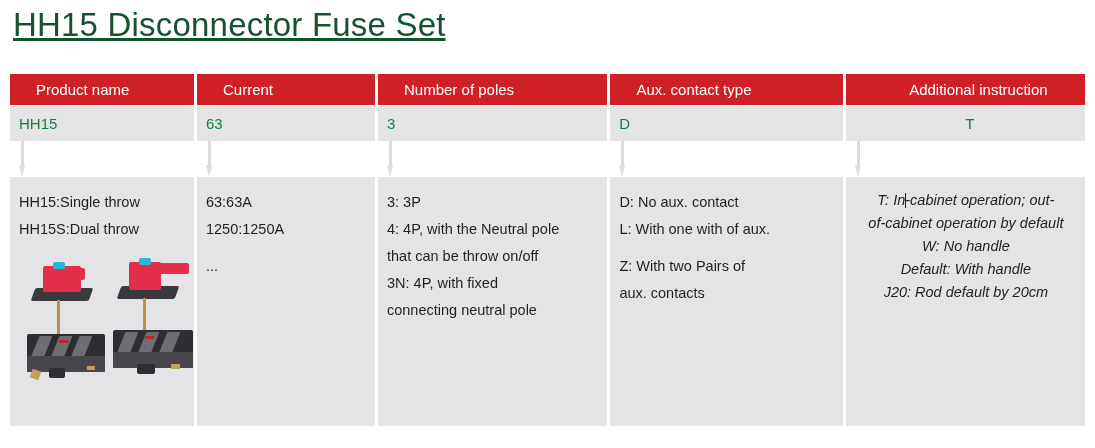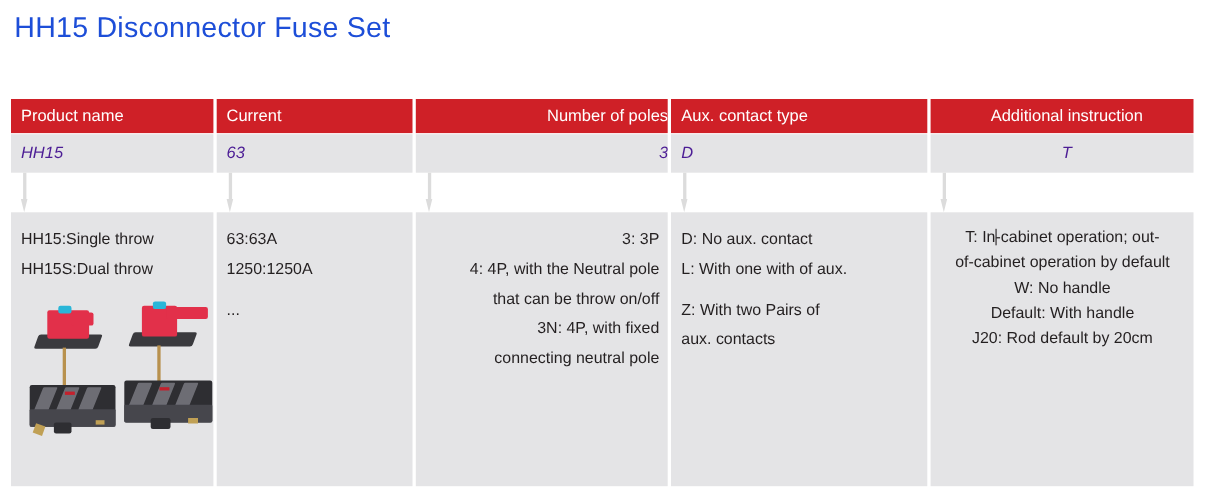--- a/index.html
+++ b/index.html
@@ -13,26 +13,27 @@
     font-family: "Liberation Sans", sans-serif;
     color: #231f20;
     overflow: hidden;
     position: relative;
   }
 
   #page-title {
     position: absolute;
     left: 13px;
     top: 8px;
-    font-size: 26px;
+    font-size: 33px;
     line-height: 34px;
-    color: #1d4ed8;
+    color: #14532d;
     font-weight: normal;
     letter-spacing: 0.2px;
     white-space: nowrap;
+    text-decoration: underline;
   }
 
   
   .spec-table {
     position: absolute;
     left: 10px;
     top: 74px;
     width: 1075px;
   }
 
@@ -42,53 +43,51 @@
   }
 
   .cell {
     box-sizing: border-box;
     position: relative;
   }
 
   
   .c0 { width: 186px; }
   .c1 { width: 180px; }
-  .c2 { width: 232px; text-align: right; }
+  .c2 { width: 232px; }
   .c3 { width: 235px; }
   .c4 { width: 242px; text-align: center; }
 
   .gap { width: 3px; flex: 0 0 3px; }
 
   
   .header-row .cell {
     background: #cf2027;
     color: #ffffff;
     height: 31px;
     line-height: 31px;
     font-size: 15px;
-    padding-left: 9px;
+    padding-left: 26px;
     white-space: nowrap;
     overflow: hidden;
-    margin-top: 16px;
   }
 
   
   .value-row {
     margin-top: 1px;
   }
   .value-row .cell {
     background: #e4e4e6;
-    color: #4c1d95;
+    color: #15803d;
     height: 35px;
     line-height: 35px;
     font-size: 15px;
     padding-left: 9px;
     white-space: nowrap;
     overflow: hidden;
-    font-style: italic;
   }
 
   
   .arrow-row {
     height: 36px;
     position: relative;
   }
   .arrow-row .cell {
     height: 36px;
     position: relative;
@@ -124,20 +123,21 @@
     background: #e4e4e6;
     height: 249px;
     padding: 12px 8px 1px 9px;
     font-size: 14.5px;
     line-height: 27px;
     color: #231f20;
     overflow: hidden;
   }
   .detail-row .cell.tight {
     line-height: 23px;
+    font-style: italic;
   }
   .txtline { white-space: nowrap; }
   .spacer-line { height: 10px; }
 
   
   .caret {
     display: inline-block;
     width: 1px;
     height: 15px;
     background: #231f20;

